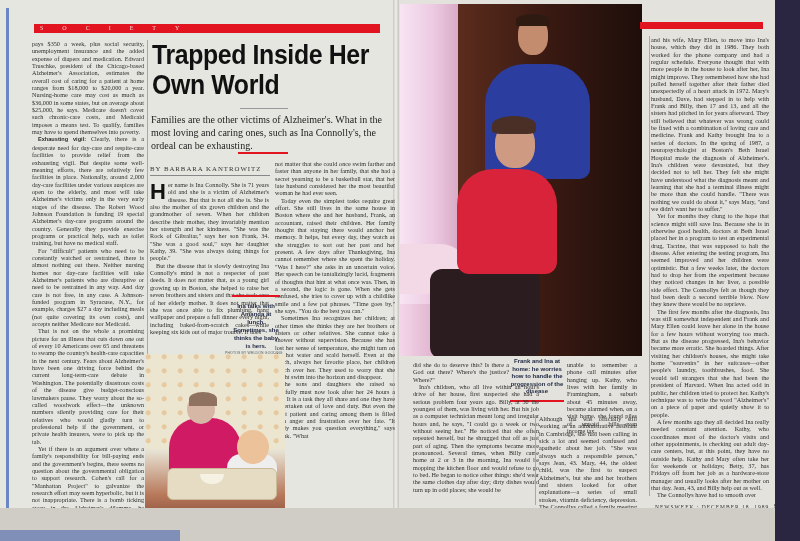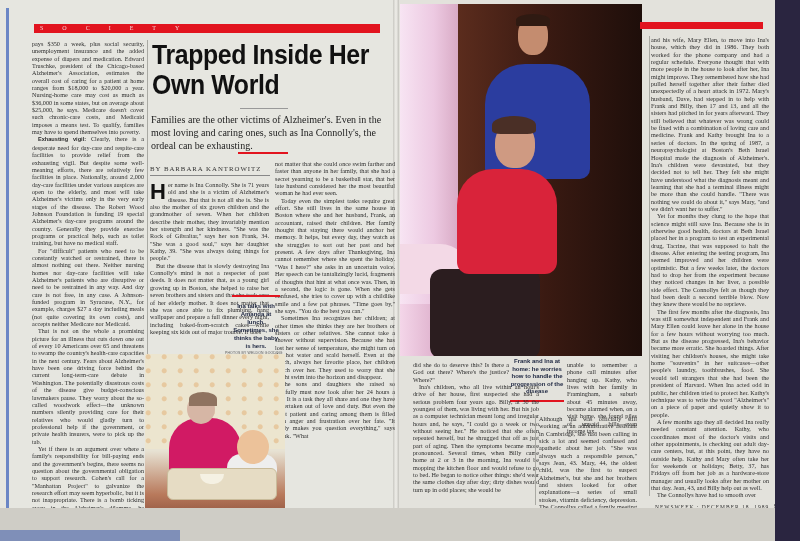--- a/index.html
+++ b/index.html
@@ -142,21 +142,21 @@
       <p>Yet if there is an argument over where a family's responsibility for bill-paying ends and the government's begins, there seems no question about the governmental obligation to support research. Cohen's call for a "Manhattan Project" to galvanize the research effort may seem hyperbolic, but it is not inappropriate. There is a bomb ticking away in the Alzheimer's dilemma, he believes. "As we see the staggering numbers ahead, the ticking of the clock gets louder." It may be ticking, in fact, for all of us.</p>
     </div>
     <div class="vrule-1"></div>
   </div>
 
   <div class="page-right"></div>
   <div class="gutter"></div>
 
   <div class="headline">Trapped Inside Her Own World</div>
   <div class="head-rule"></div>
-  <div class="deck">Families are the other victims of Alzheimer's. Even in the most loving and caring ones, such as Ina Connolly's, the ordeal can be exhausting.</div>
+  <div class="deck">Families are the other victims of Alzheimer's. What in the most loving and caring ones, such as Ina Connolly's, the ordeal can be exhausting.</div>
   <div class="deck-red"></div>
 
   <div class="byline">BY BARBARA KANTROWITZ</div>
 
   <div class="col col-2">
     <p class="noindent"><span class="dropcap">H</span><span>er name is Ina Connolly. She is 71 years old and she is a victim of Alzheimer's disease. But that is not all she is. She is also the mother of six grown children and the grandmother of seven. When her children describe their mother, they invariably mention her strength and her kindness. "She was the Rock of Gibraltar," says her son Frank, 34. "She was a good soul," says her daughter Kathy, 39. "She was always doing things for people."</span></p>
     <p>But the disease that is slowly destroying Ina Connolly's mind is not a respecter of past deeds. It does not matter that, as a young girl growing up in Boston, she helped to raise her seven brothers and sisters and that she took care of her elderly mother. It does not matter that she was once able to fix plumbing, hang wallpaper and prepare a full dinner every night, including baked-from-scratch cakes—while keeping six kids out of major trouble. It does</p>
   </div>
 
   <div class="col col-3">

